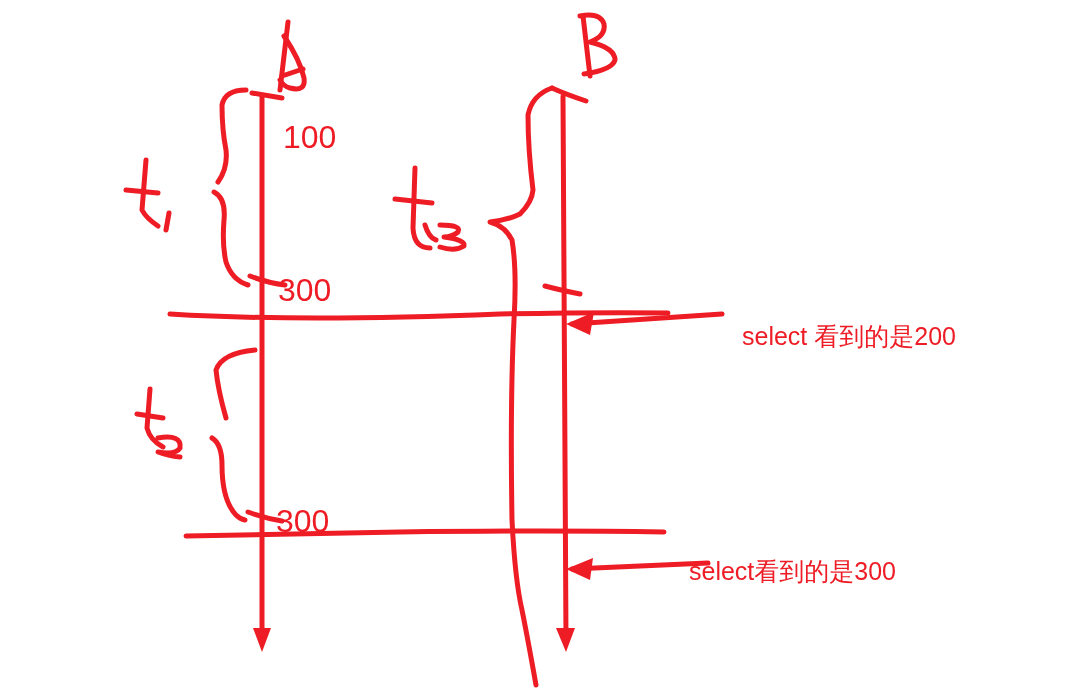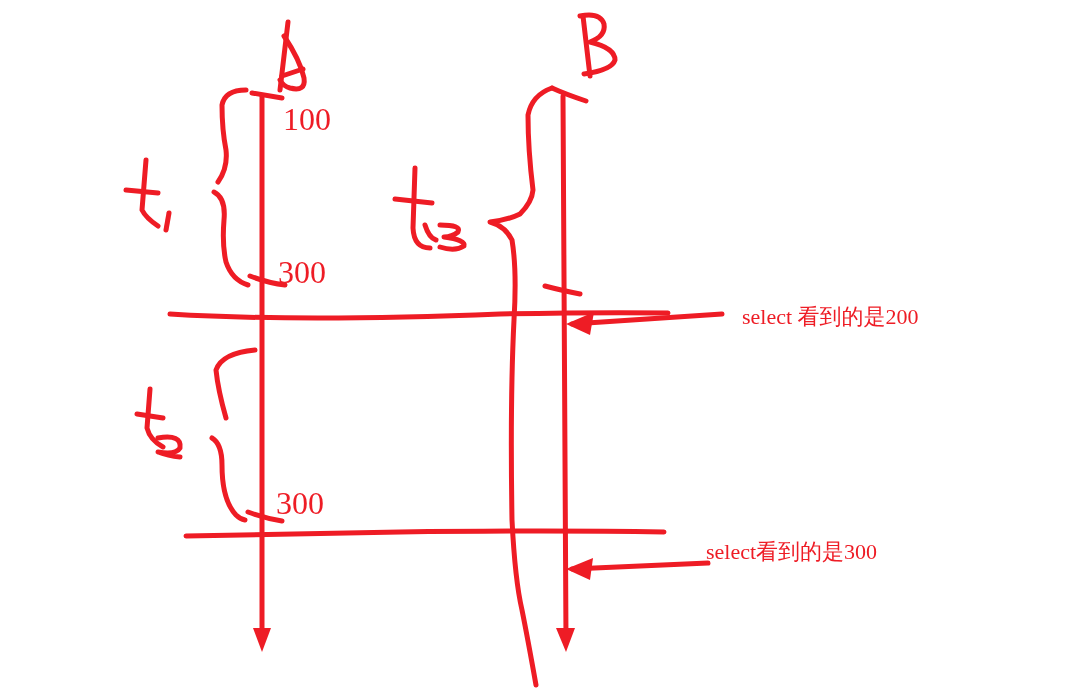--- a/index.html
+++ b/index.html
@@ -1,20 +1,20 @@
 <!DOCTYPE html>
 <html><head>
 <meta charset="utf-8">
 <style>
   html, body { margin: 0; padding: 0; background: #ffffff; }
   body { width: 1081px; height: 698px; position: relative; overflow: hidden; }
   svg.canvas { position: absolute; left: 0; top: 0; }
-  .lbl { position: absolute; color: #ee1c25; font-family: Liberation Serif, serif; white-space: nowrap; }
+  .lbl { position: absolute; color: #ee1c25; font-family: Liberation Sans, sans-serif; white-space: nowrap; margin-top: 18px; }
   .num { font-size: 32px; }
-  .note { font-size: 22px; }
+  .note { font-size: 25px; }
 </style>
 </head>
 <body>
 
 <svg class="canvas" width="1081" height="698" viewBox="0 0 1081 698">
   <g fill="none" stroke="#ee1c25" stroke-width="5" stroke-linecap="round" stroke-linejoin="round">
 
     <g>
       <path d="M288 22 L280 90"></path>
       <path d="M284 36 Q300 60 304 78 Q306 92 290 88 Q283 86 280 80"></path>
@@ -75,13 +75,13 @@
     <polygon points="566,324 594,312 590,335"></polygon>
     <polygon points="566,569 593,558 590,580"></polygon>
   </g>
 </svg>
 
 <div class="lbl num" style="left:283px; top:101px;">100</div>
 <div class="lbl num" style="left:278px; top:254px;">300</div>
 <div class="lbl num" style="left:276px; top:485px;text-align:right;">300</div>
 
 <div class="lbl note" style="left:742px; top:302px;">select 看到的是200</div>
-<div class="lbl note" style="left:706px; top:537px;">select看到的是300</div>
+<div class="lbl note" style="left:689px; top:537px;">select看到的是300</div>
 
 </body></html>

